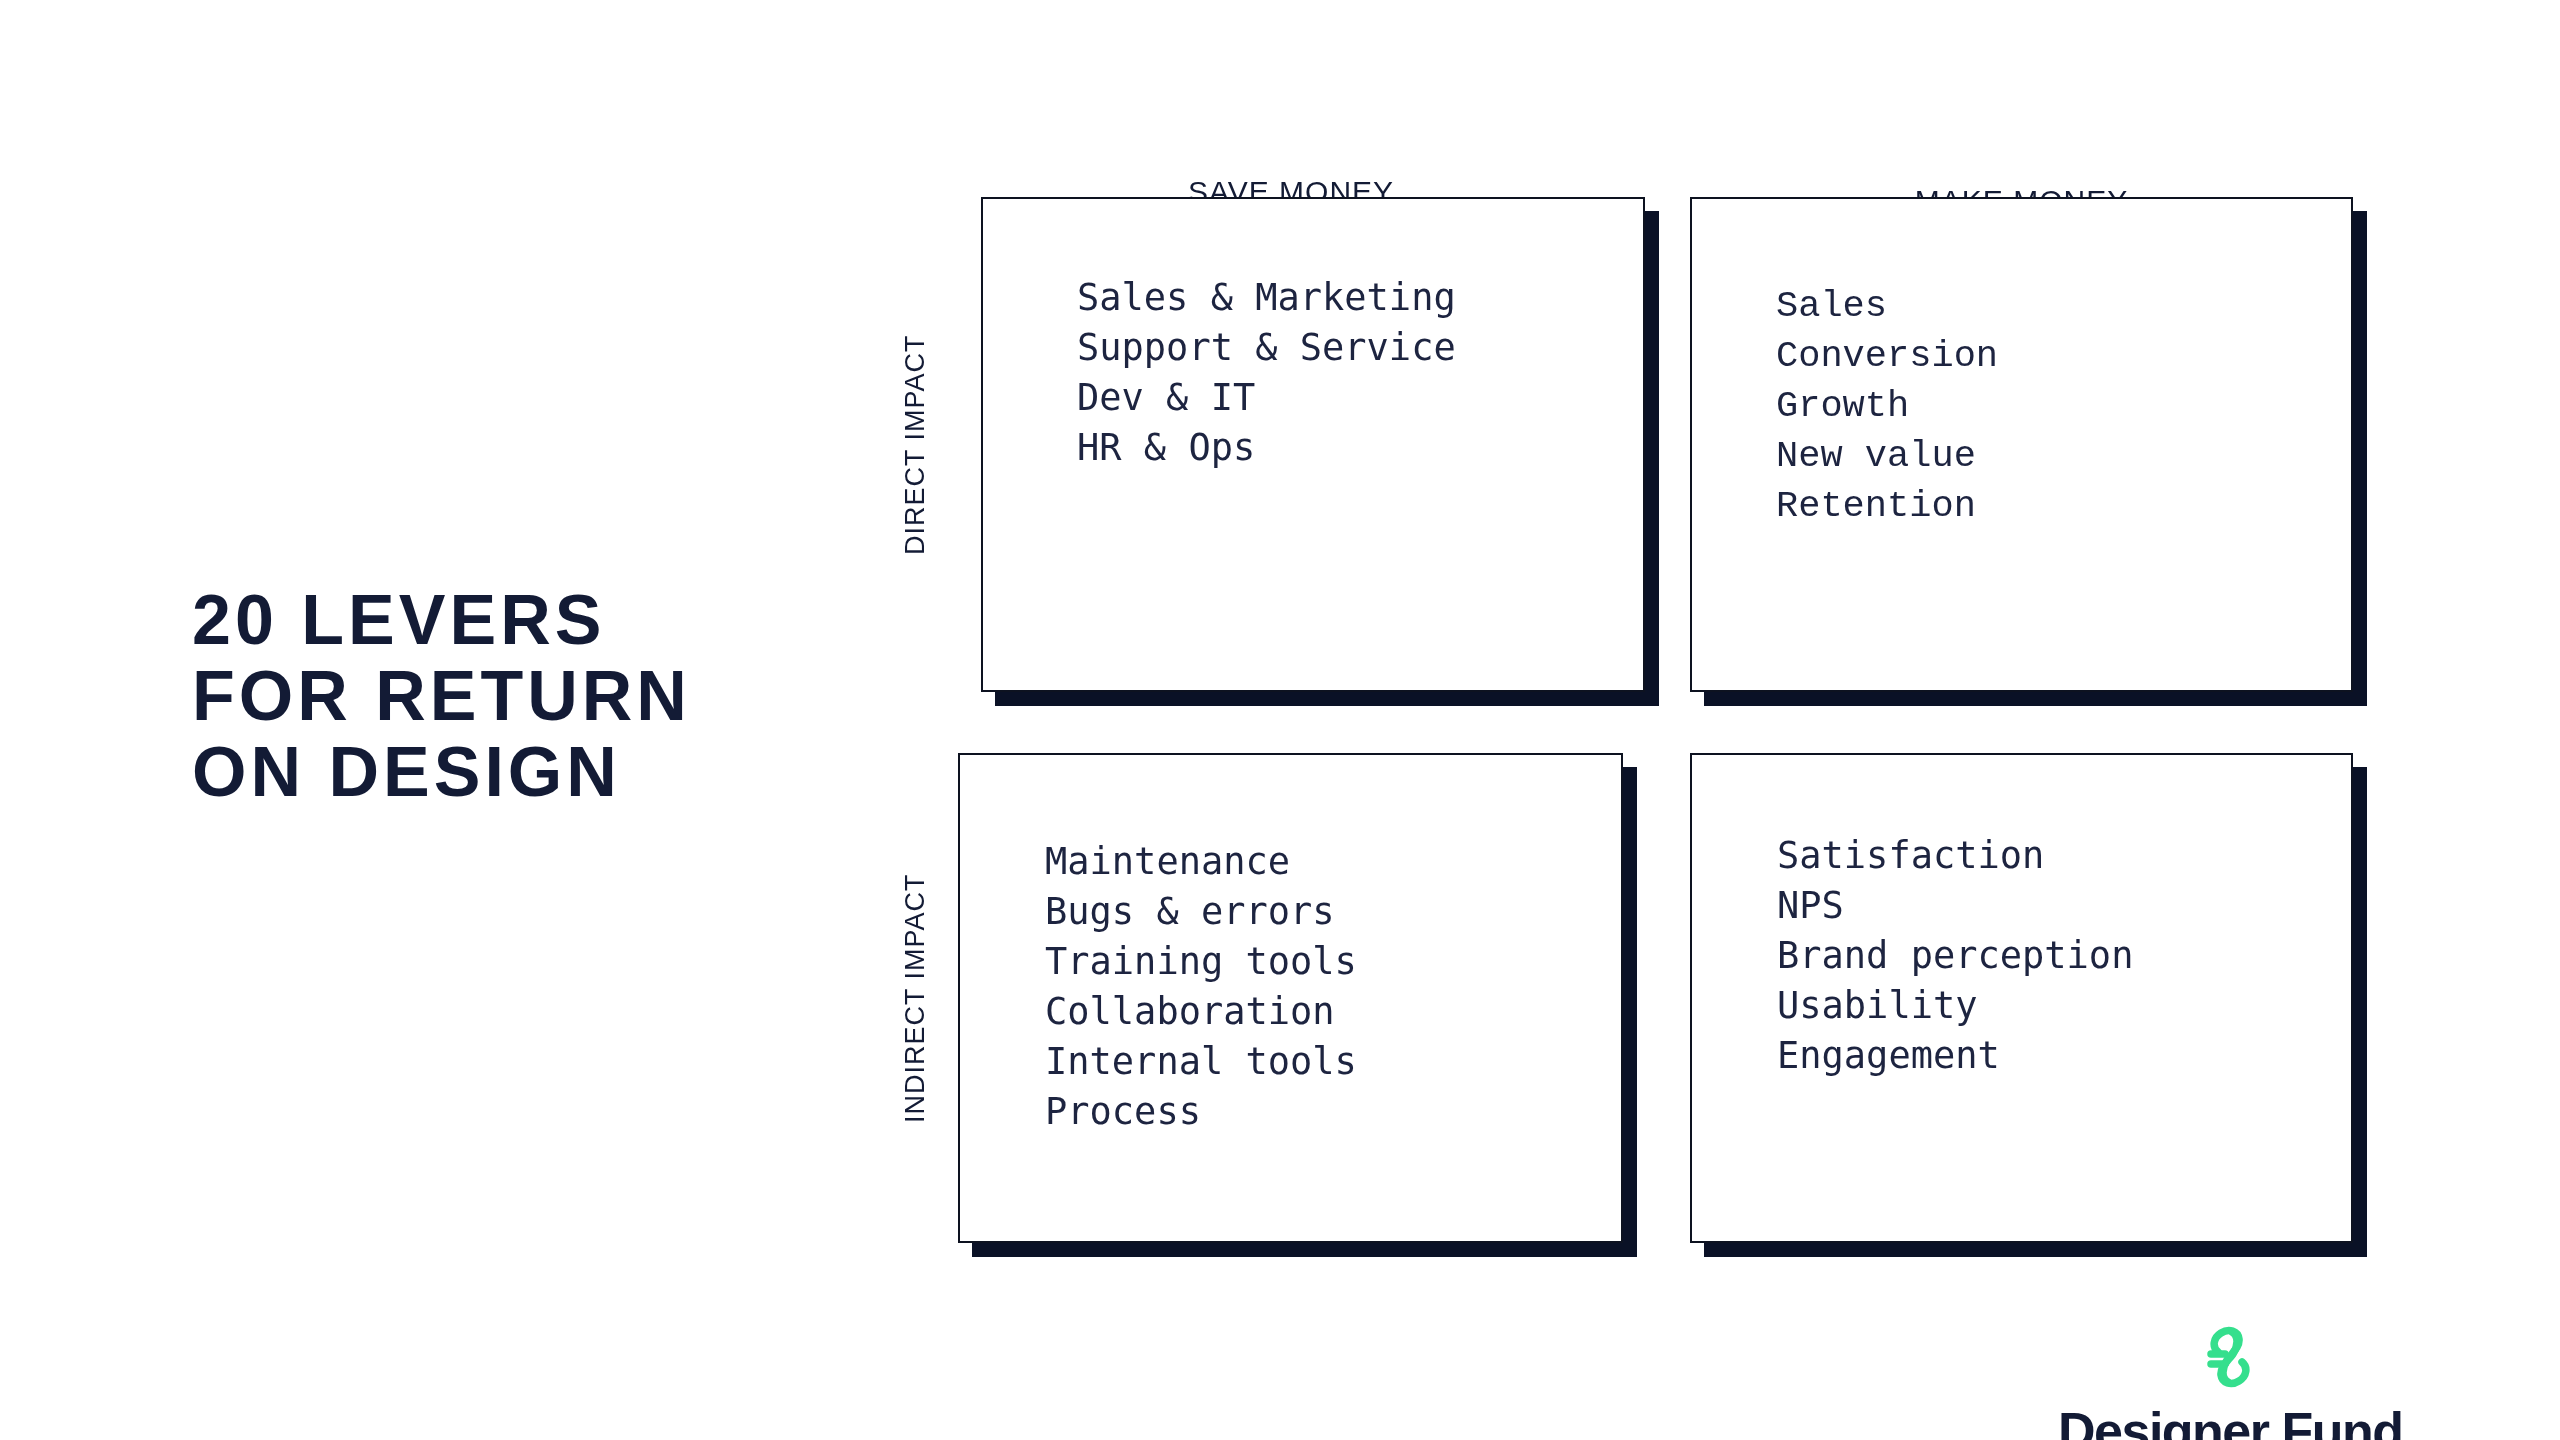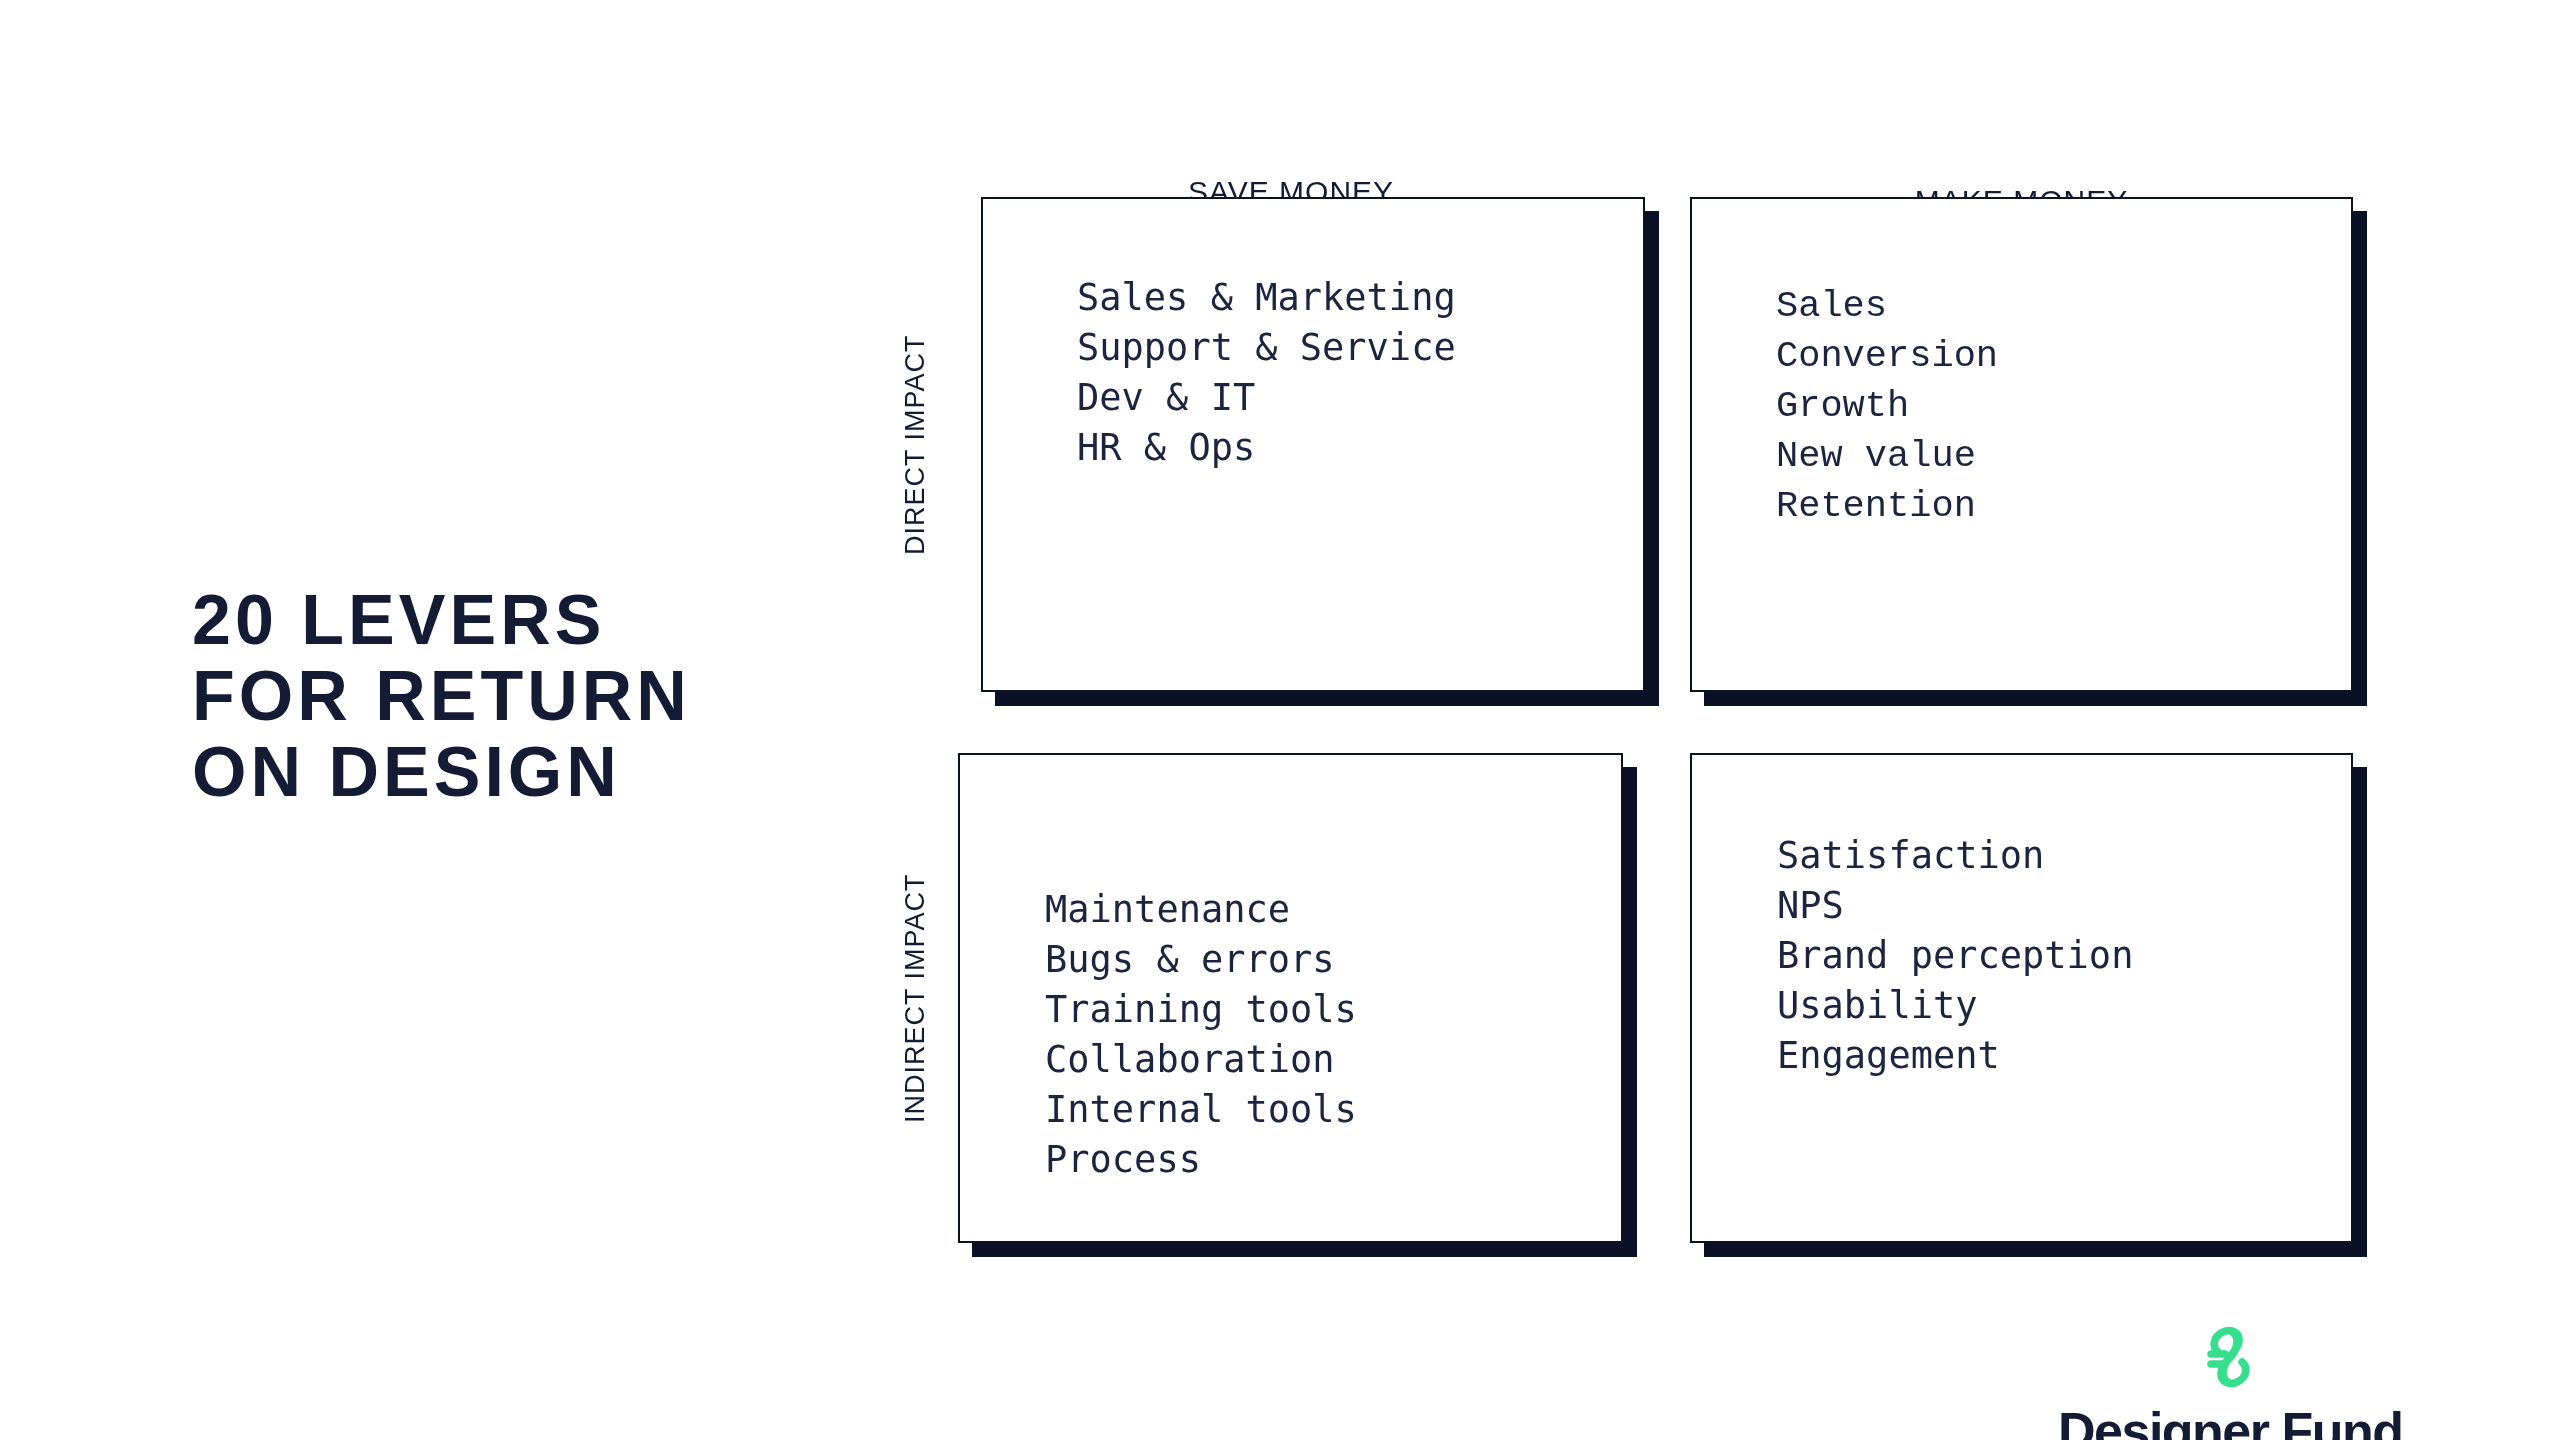--- a/index.html
+++ b/index.html
@@ -62,21 +62,21 @@
 
   .list{
     position:absolute;
     font-family:"DejaVu Sans Mono","Liberation Mono",monospace;
     font-size:37px;line-height:50px;
     color:var(--ink);
     white-space:nowrap;
   }
   .q1 .list{left:94px;top:74px;}
   .q2 .list{left:84px;top:82px;font-family:Liberation Mono, monospace;}
-  .q3 .list{left:85px;top:82px;margin-top:48px;}
+  .q3 .list{left:85px;top:82px;}
   .q4 .list{left:85px;top:76px;}
 
   
   .logo{
     position:absolute;left:2058px;top:1326px;
     display:flex;align-items:center;gap:13px;flex-direction:column;
   }
   .logo svg{width:52px;height:62px;display:block;}
   .logo-text{
     font-size:52px;font-weight:bold;letter-spacing:-1.5px;

